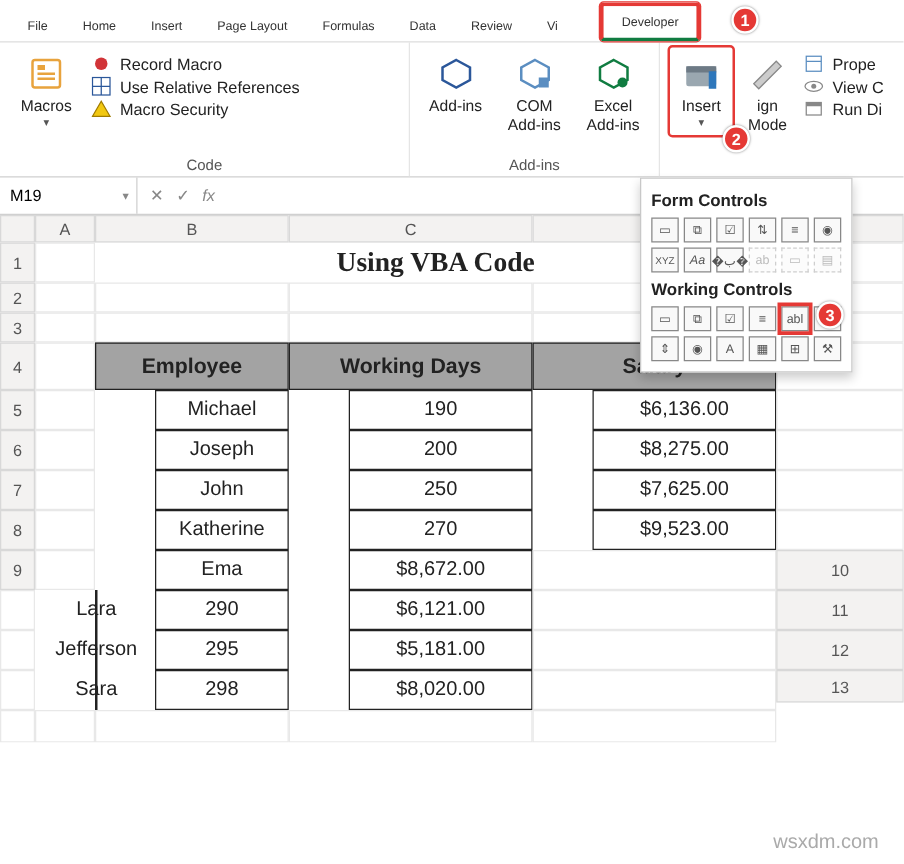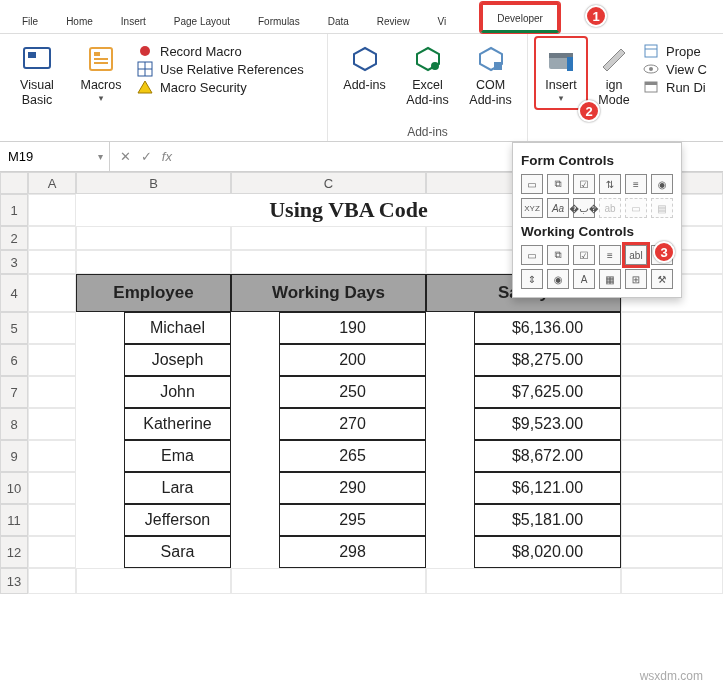--- a/index.html
+++ b/index.html
@@ -55,21 +55,21 @@
 .corner { background:#f3f2f1; border:1px solid #d8d8d8; }
 
 
 .title-cell { grid-column: 3 / span 3; display:flex; align-items:center; justify-content:center; font-weight: bold; font-size: 22px; font-family: 'Times New Roman', serif; }
 
 
 .th { background: #a3a3a3; border: 1.5px solid #222; font-weight: bold; font-size: 17px; text-align: center; display:flex; align-items:center; justify-content:center; height: 38px; }
 .td { border: 1.5px solid #222; font-size: 16px; text-align: center; display:flex; align-items:center; justify-content:center; height: 32px; margin-left: 48px; }
 .row-head.tall { height: 38px; }
 
-.watermark { position: absolute; right: 20px; bottom: 8px; font-size: 12px; color: #aaa; }
+.watermark { position: absolute; right: 20px; bottom: 8px; font-size: 16px; color: #aaa; }
 </style>
 </head>
 <body>
 
 <div class="tabs">
   <div class="tab">File</div>
   <div class="tab">Home</div>
   <div class="tab">Insert</div>
   <div class="tab">Page Layout</div>
   <div class="tab">Formulas</div>
@@ -80,29 +80,20 @@
   <div class="tab active dev-highlight" style="margin-left:20px;">Developer</div>
 </div>
 
 <div class="ribbon">
 
   <div class="group" style="width:328px;">
     <div class="group-body">
       <div class="big-btn">
         <span class="ic">
             <svg width="34" height="34">
-              <rect x="4" y="6" width="26" height="20" rx="2" fill="none" stroke="#2b579a" stroke-width="2"></rect>
-              <rect x="8" y="10" width="8" height="6" fill="#2b579a"></rect>
-            </svg>
-          </span>
-        <span>Visual Basic</span>
-      </div>
-      <div class="big-btn">
-        <span class="ic">
-            <svg width="34" height="34">
               <rect x="6" y="6" width="22" height="22" rx="2" fill="none" stroke="#e8a33d" stroke-width="2"></rect>
               <rect x="10" y="10" width="6" height="4" fill="#e8a33d"></rect>
               <rect x="10" y="16" width="14" height="2" fill="#e8a33d"></rect>
               <rect x="10" y="20" width="14" height="2" fill="#e8a33d"></rect>
             </svg>
           </span>
         <span>Macros</span>
         <span class="chev">▾</span>
       </div>
       <div class="stack">
@@ -127,49 +118,50 @@
         <div class="stack-item">
           <span class="mini-ic">
               <svg width="16" height="16">
                 <polygon points="8,2 15,14 1,14" fill="#f2c811" stroke="#a07b00"></polygon>
               </svg>
             </span>
           <span>Macro Security</span>
         </div>
       </div>
     </div>
+    <div class="group-label">Code</div>
   </div>
 
   <div class="group" style="width:200px;">
     <div class="group-body" style="justify-content:center;">
       <div class="big-btn">
         <span class="ic">
             <svg width="30" height="30">
               <polygon points="15,4 26,10 26,20 15,26 4,20 4,10" fill="none" stroke="#2b579a" stroke-width="2"></polygon>
             </svg>
           </span>
         <span>Add-ins</span>
       </div>
       <div class="big-btn">
         <span class="ic">
             <svg width="30" height="30">
+              <polygon points="15,4 26,10 26,20 15,26 4,20 4,10" fill="none" stroke="#5b8ec1" stroke-width="2"></polygon>
+              <rect x="18" y="18" width="8" height="8" fill="#5b8ec1"></rect>
+            </svg>
+          </span>
+        <span>COM Add-ins</span>
+      </div>
+      <div class="big-btn">
+        <span class="ic">
+            <svg width="30" height="30">
               <polygon points="15,4 26,10 26,20 15,26 4,20 4,10" fill="none" stroke="#107c41" stroke-width="2"></polygon>
               <circle cx="22" cy="22" r="4" fill="#107c41"></circle>
             </svg>
           </span>
         <span>Excel Add-ins</span>
-      </div>
-      <div class="big-btn">
-        <span class="ic">
-            <svg width="30" height="30">
-              <polygon points="15,4 26,10 26,20 15,26 4,20 4,10" fill="none" stroke="#5b8ec1" stroke-width="2"></polygon>
-              <rect x="18" y="18" width="8" height="8" fill="#5b8ec1"></rect>
-            </svg>
-          </span>
-        <span>COM Add-ins</span>
       </div>
     </div>
     <div class="group-label">Add-ins</div>
   </div>
 
   <div class="group" style="width:195px; border-right:none;">
     <div class="group-body">
       <div class="ins-wrap">
         <div class="big-btn ins-highlight" style="width:50px;">
           <span class="ic">
@@ -330,21 +322,20 @@
     <div class="cell"></div>
   <div class="row-head">8</div>
     <div class="cell"></div>
     <div class="td">Katherine</div>
     <div class="td">270</div>
     <div class="td">$9,523.00</div>
     <div class="cell"></div>
   <div class="row-head">9</div>
     <div class="cell"></div>
     <div class="td">Ema</div>
-    <div class="td">265</div>
     <div class="td">$8,672.00</div>
     <div class="cell"></div>
   <div class="row-head">10</div>
     <div class="cell"></div>
     <div class="td">Lara</div>
     <div class="td">290</div>
     <div class="td">$6,121.00</div>
     <div class="cell"></div>
   <div class="row-head">11</div>
     <div class="cell"></div>

